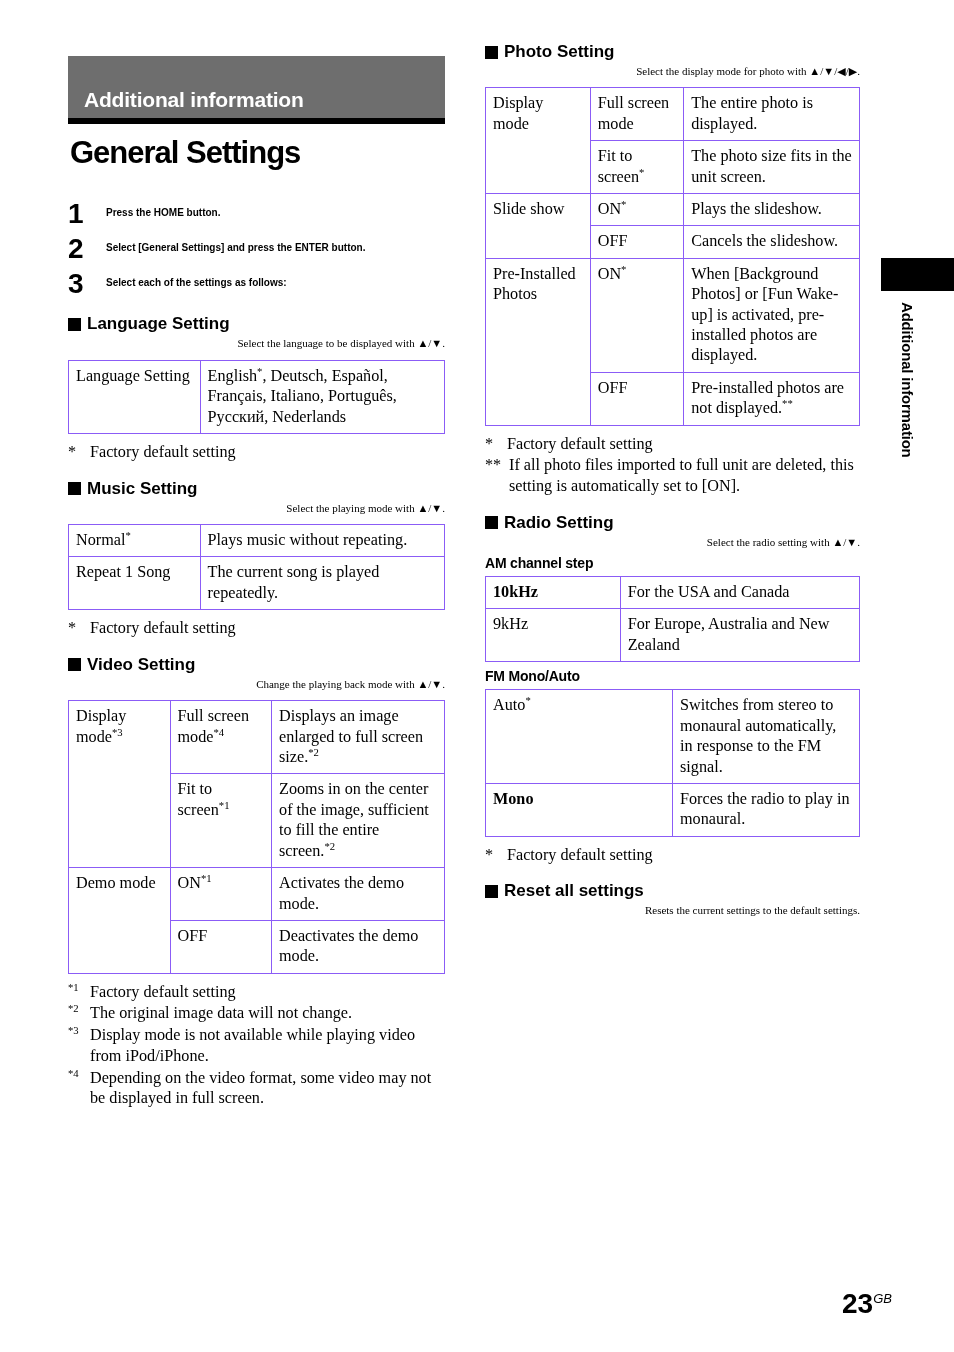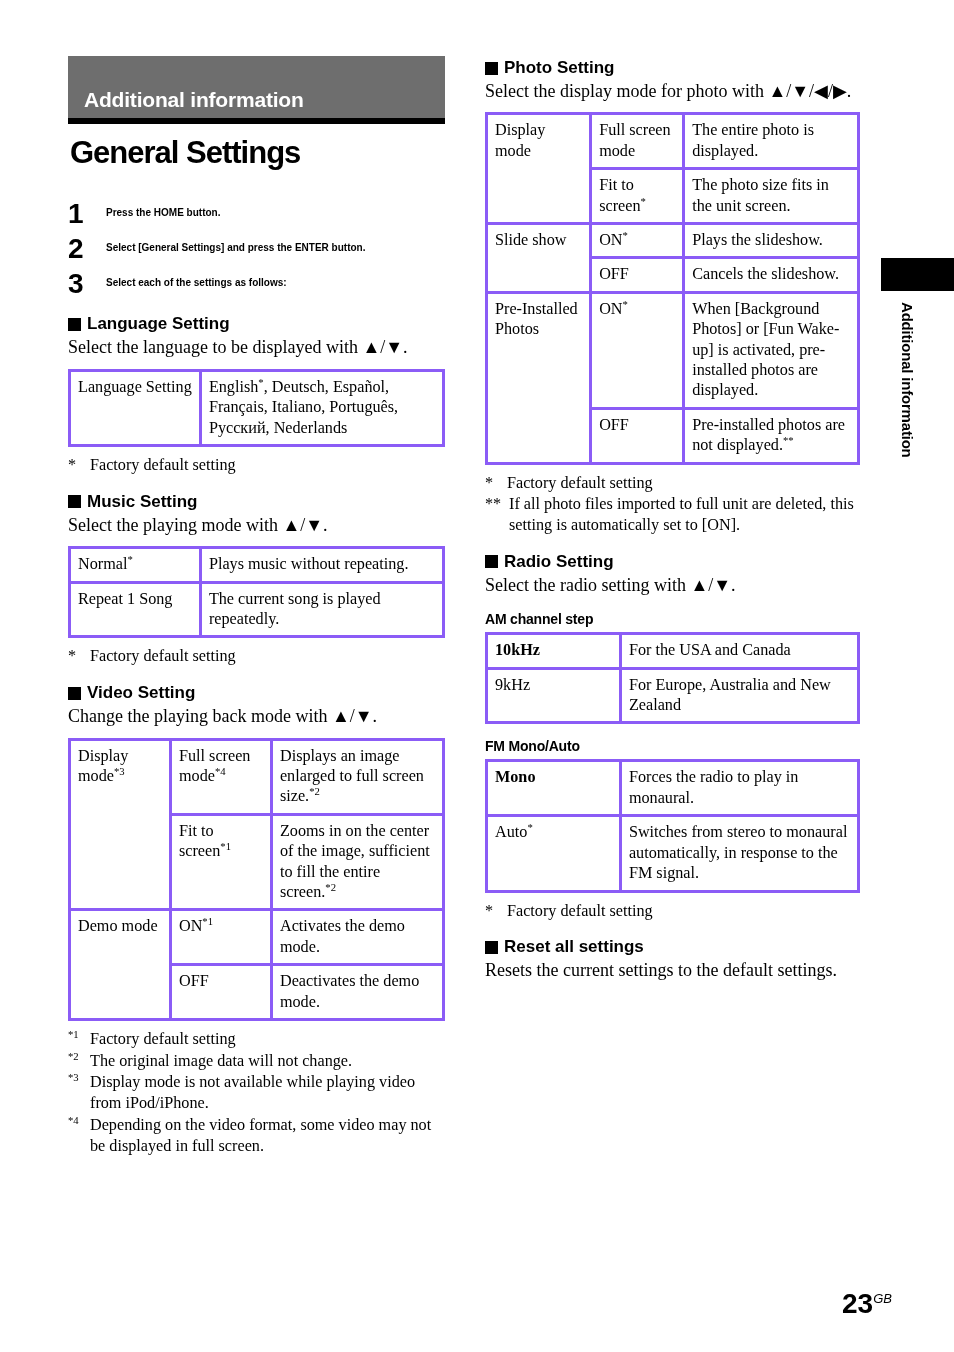--- a/index.html
+++ b/index.html
@@ -11,21 +11,21 @@
     font-family: "Liberation Serif", "DejaVu Serif", serif;
     color: #000000;
     position: relative;
     overflow: hidden;
   }
 
   
   .page { position: relative; width: 954px; height: 1352px; }
 
   .col-left  { position: absolute; left: 68px;  top: 56px;  width: 377px; }
-  .col-right { position: absolute; left: 485px; top: 58px;  width: 375px; }
+  .col-right { position: absolute; left: 485px; top: 42px;  width: 375px; }
 
   
   .chapter-band {
     background: #6e6e6e;
     height: 62px;
     position: relative;
   }
   .chapter-band .chapter-title {
     position: absolute;
     left: 16px;
@@ -84,45 +84,46 @@
   }
   .sec-head .sq {
     display: inline-block;
     width: 13px; height: 13px;
     background: #000;
     margin-right: 6px;
     flex: 0 0 13px;
   }
   .sec-intro {
     font-family: "Liberation Serif", "DejaVu Serif", serif;
-    font-size: 18px;
+    font-size: 11px;
     line-height: 1.3;
     margin: 1px 0 9px 0;
+    text-align: right;
   }
 
   
   .sub-head {
     font-family: "Liberation Sans", "DejaVu Sans", sans-serif;
     font-weight: bold;
     font-size: 14px;
-    margin: 14px 0 5px 0;
+    margin: 6px 0 5px 0;
     letter-spacing: -0.2px;
   }
 
   
   table.spec {
     border-collapse: collapse;
     width: 100%;
     font-family: "Liberation Serif", "DejaVu Serif", serif;
     font-size: 16.2px;
     line-height: 1.26;
     table-layout: fixed;
   }
   table.spec td {
-    border: 3px solid #8b5cf6;
+    border: 1px solid #8b5cf6;
     padding: 5px 7px 6px 7px;
     vertical-align: top;
   }
   table.spec td.nb-bottom { border-bottom: none; }
   table.spec td.nb-top { border-top: none; }
 
   .c1-lang { width: 35%; }
   .c1-music { width: 35%; }
   .v-c1 { width: 27%; }
   .v-c2 { width: 27%; }
@@ -392,26 +393,26 @@
           <td>9kHz</td>
           <td>For Europe, Australia and New Zealand</td>
         </tr>
       </tbody>
     </table>
 
     <div class="sub-head">FM Mono/Auto</div>
     <table class="spec">
       <tbody>
         <tr>
+          <td><span>Auto</span><sup>*</sup></td>
+          <td>Switches from stereo to monaural automatically, in response to the FM signal.</td>
+        </tr>
+        <tr>
           <td class="r-c1">Mono</td>
           <td>Forces the radio to play in monaural.</td>
-        </tr>
-        <tr>
-          <td><span>Auto</span><sup>*</sup></td>
-          <td>Switches from stereo to monaural automatically, in response to the FM signal.</td>
         </tr>
       </tbody>
     </table>
 
     <div class="fn-list">
       <div class="fn">
         <span class="mk">*</span>
         <span class="tx">Factory default setting</span>
       </div>
     </div>

